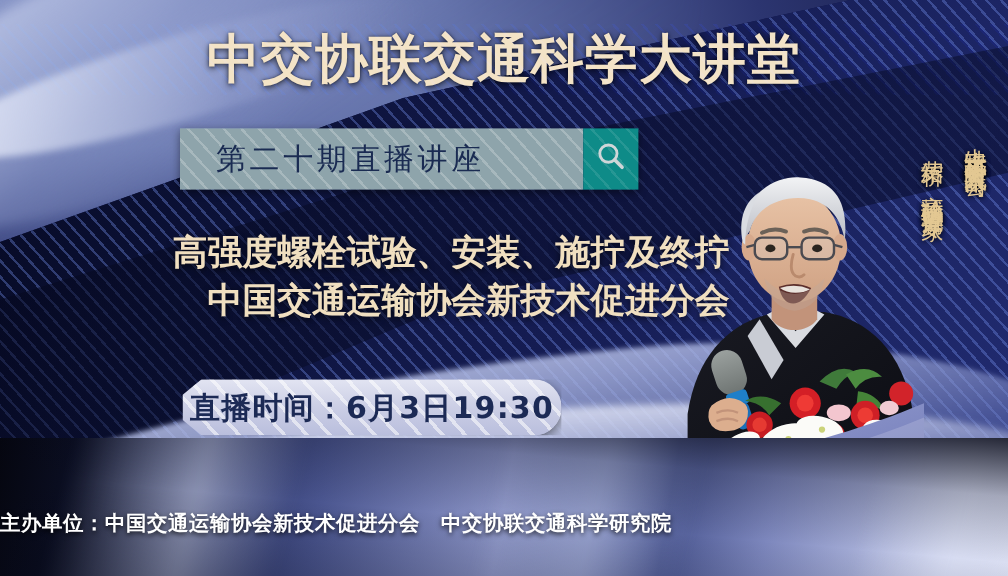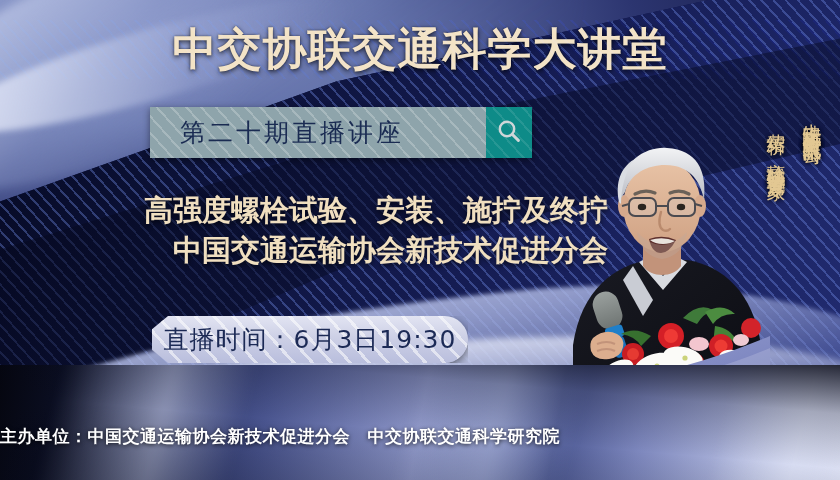--- a/index.html
+++ b/index.html
@@ -206,21 +206,21 @@
   .time-pill::before{
     content:"";position:absolute;inset:0;
     background:repeating-linear-gradient(48deg,
       rgba(255,255,255,0) 0px, rgba(255,255,255,0) 6px,
       rgba(255,255,255,.55) 6px, rgba(255,255,255,.55) 9px,
       rgba(255,255,255,0) 9px, rgba(255,255,255,0) 14px);
   }
   .time-pill-text{
     position:relative;z-index:2;
     font-family:"DejaVu Sans","Liberation Sans",sans-serif;
-    font-size:25px;font-weight:400;
+    font-size:25px;font-weight:700;
     color:#1c2a55;
     letter-spacing:1px;
     white-space:nowrap;
   }
 
   
   .vtext{
     position:absolute;
     writing-mode:vertical-rl;
     text-orientation:upright;

